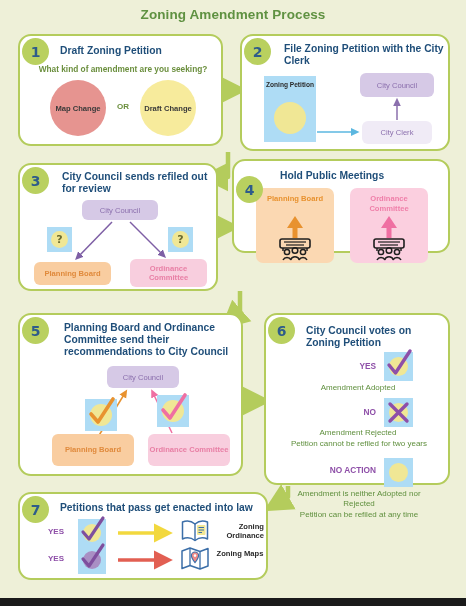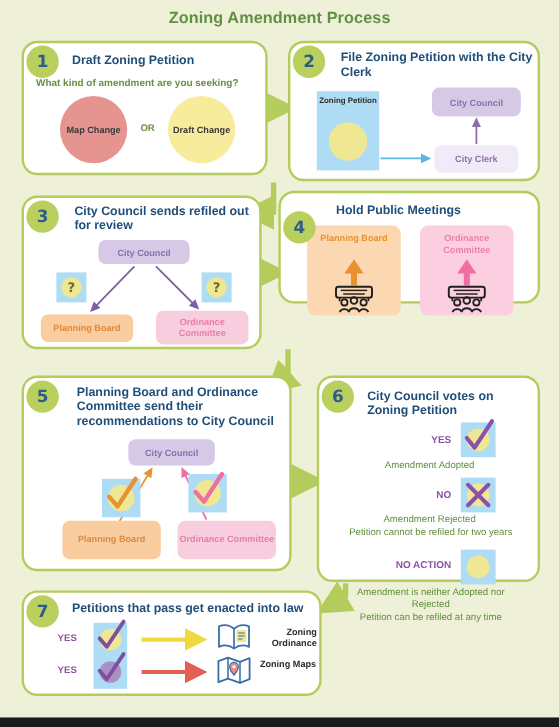--- a/index.html
+++ b/index.html
@@ -5,21 +5,21 @@
   * { box-sizing: border-box; margin: 0; padding: 0; }
   html, body {
     width: 466px; height: 606px;
     background: #1a1a1a;
     font-family: "Liberation Sans", sans-serif;
     overflow: hidden;
   }
   #root {
     position: relative;
     width: 466px; height: 606px;
-    background: #3b82f6;
+    background: #fef9c3;
     overflow: hidden;
   }
   #canvas {
     position: absolute;
     left: 0; top: 0;
     width: 466px; height: 598px;
     background: #eef0d8;
   }
   #bottombar {
     position: absolute; left: 0; top: 598px;
@@ -58,21 +58,21 @@
     font-weight: bold;
     font-size: 10.3px;
     line-height: 12.2px;
   }
 
   
   #p1 { left: 18px; top: 34px; width: 205px; height: 112px; }
   #p1 .ptitle { left: 40px; top: 9px; width: 188px; }
   .q1 {
     position: absolute; left: 10px; top: 28px; width: 186px;
-    color: #6b8f3e; font-size: 8.3px; font-weight: 600;
+    text-align: center; color: #6b8f3e; font-size: 8.3px; font-weight: 600;
   }
   .circ {
     position: absolute; border-radius: 50%;
     display:flex; align-items:center; justify-content:center;
     color: #3a3a3a; font-size: 7.6px; font-weight: bold;
   }
   #circMap { left: 30px; top: 44px; width: 56px; height: 56px; background: #e69490; }
   #circText { left: 120px; top: 44px; width: 56px; height: 56px; background: #f7eb9c; }
   .orlab {
     position: absolute; left: 86px; top: 66px; width: 34px;
@@ -91,21 +91,21 @@
     color:#2b2b2b; font-size:6.6px; font-weight:bold; line-height:8.3px;
   }
   #zpDoc .zcirc {
     position:absolute; left:10px; top:26px; width:32px; height:32px;
     border-radius:50%; background:#f0e795;
   }
   .lavbox {
     position: absolute; border-radius: 6px;
     display:flex; align-items:center; justify-content:center;
     text-align:center;
-    color:#8b6fad; font-weight:bold; font-size:7.6px;
+    color:#8b6fad; font-weight:normal; font-size:7.6px;
     line-height:9px;
   }
   #ccBox2 { left: 118px; top: 37px; width: 74px; height: 24px; background:#d6c9e6; }
   #clBox2 { left: 120px; top: 85px; width: 70px; height: 23px; background:#f0ebf6; }
 
   
   #p3 { left: 18px; top: 163px; width: 200px; height: 128px; }
   #p3 .ptitle { left: 42px; top: 6px; width: 152px; }
   #ccBox3 { left: 62px; top: 35px; width: 76px; height: 20px; background:#d6c9e6; font-size:7.6px; }
   .qbox {

